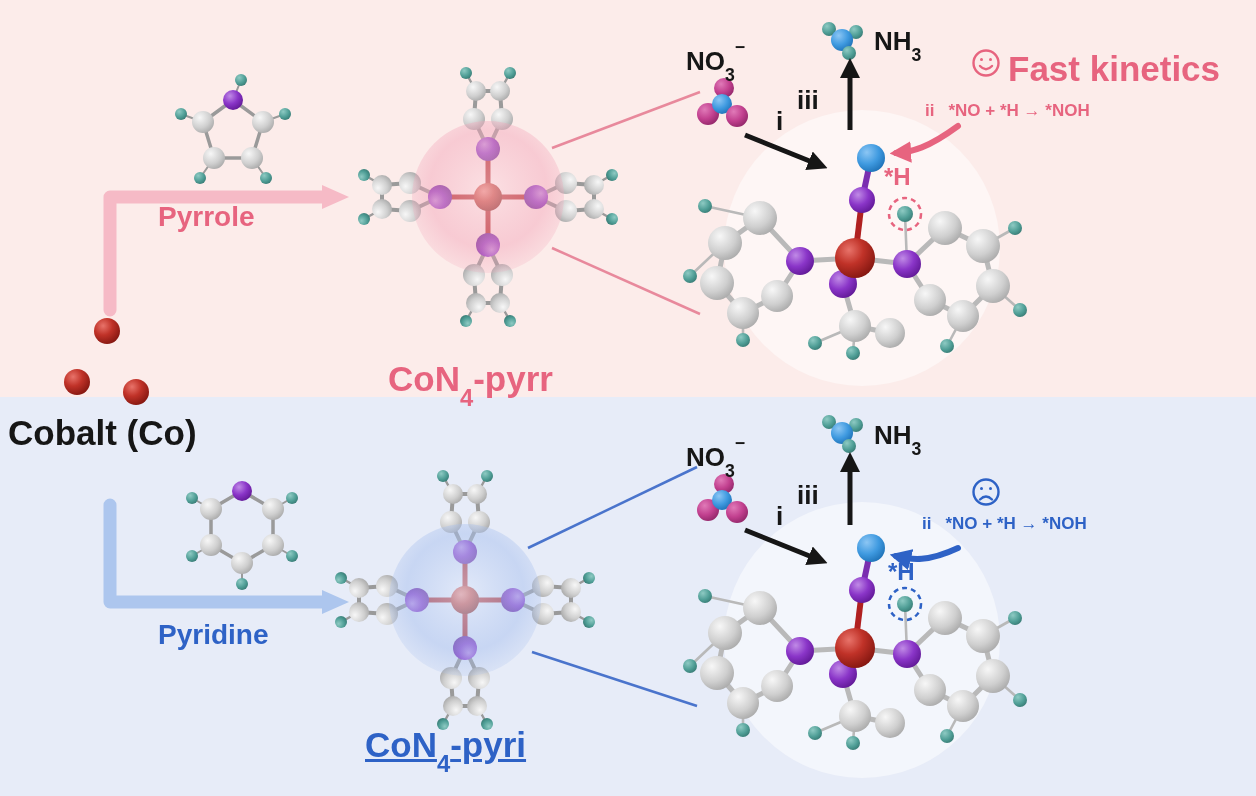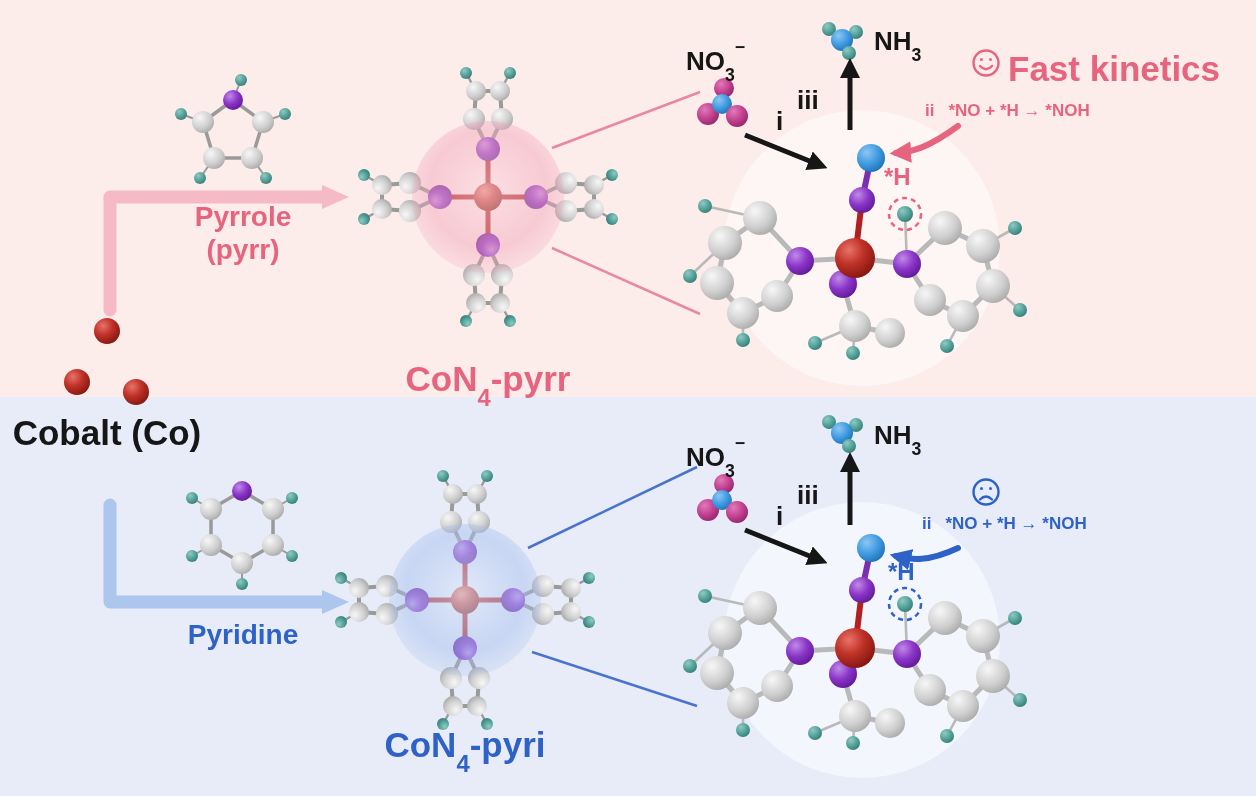--- a/index.html
+++ b/index.html
@@ -3,21 +3,21 @@
 <meta charset="utf-8">
 <style>
   * { margin:0; padding:0; box-sizing:border-box; }
   html,body { width:1256px; height:796px; }
   body { font-family:"Liberation Sans", sans-serif; overflow:hidden; position:relative; background:#fff; }
   #canvas { position:absolute; left:0; top:0; width:1256px; height:796px; }
   .bg-top { position:absolute; left:0; top:0; width:1256px; height:397px; background:var(--pink-bg,#fcecea); }
   .bg-bottom { position:absolute; left:0; top:397px; width:1256px; height:399px; background:var(--blue-bg,#e7ecf8); }
   svg.fig { position:absolute; left:0; top:0; width:1256px; height:796px; z-index:1; }
   .label { position:absolute; z-index:2; font-weight:700; color:var(--text,#161616); line-height:1.18; white-space:nowrap; }
-  .center { text-align:center; }
+  .center { }
   .pink { color:var(--pink,#e7647f); }
   .blue { color:var(--blue,#2e62c6); }
   .t24 { font-size:24px; }
   .t25 { font-size:17px; }
   .t26 { font-size:26px; }
   .t27 { font-size:35px; }
   .t28 { font-size:28px; }
   sub.sb { font-size:68%; position:relative; top:0.28em; }
   sup.sp { font-size:68%; position:relative; top:-0.42em; }
   .step-ii { margin-right:14px; }
@@ -324,32 +324,31 @@
       <path d="M -6 7.5 Q 0 1.5 6 7.5" stroke-linecap="round"></path>
     </g>
   </svg>
 
   <div class="label t27 center" style="left:8px; top:412px; width:198px;">
     <div>Cobalt (Co)</div>
   </div>
 
   <div class="label pink t28 center" style="left:158px; top:200px; width:170px;">
     <div>Pyrrole</div>
-    <div>(pyrr)</div>
   </div>
 
   <div class="label blue t28 center" style="left:158px; top:618px; width:170px;">
     <div>Pyridine</div>
   </div>
 
   <div class="label pink t27 center" style="left:388px; top:320px; width:200px;margin-top:38px;">
     <span>CoN</span><sub class="sb">4</sub><span>-pyrr</span>
   </div>
 
-  <div class="label blue t27 center" style="left:365px; top:724px; width:200px;">
+  <div class="label blue t27 center" style="left:365px; top:724px; width:200px;text-decoration:underline;">
     <span>CoN</span><sub class="sb">4</sub><span>-pyri</span>
   </div>
 
   <div class="label t26" style="left:686px; top:44px;">
     <span>NO</span><sub class="sb">3</sub><sup class="sp">−</sup>
   </div>
   <div class="label t26" style="left:874px; top:26px;">
     <span>NH</span><sub class="sb">3</sub>
   </div>
   <div class="label t26" style="left:776px; top:106px;">i</div>

